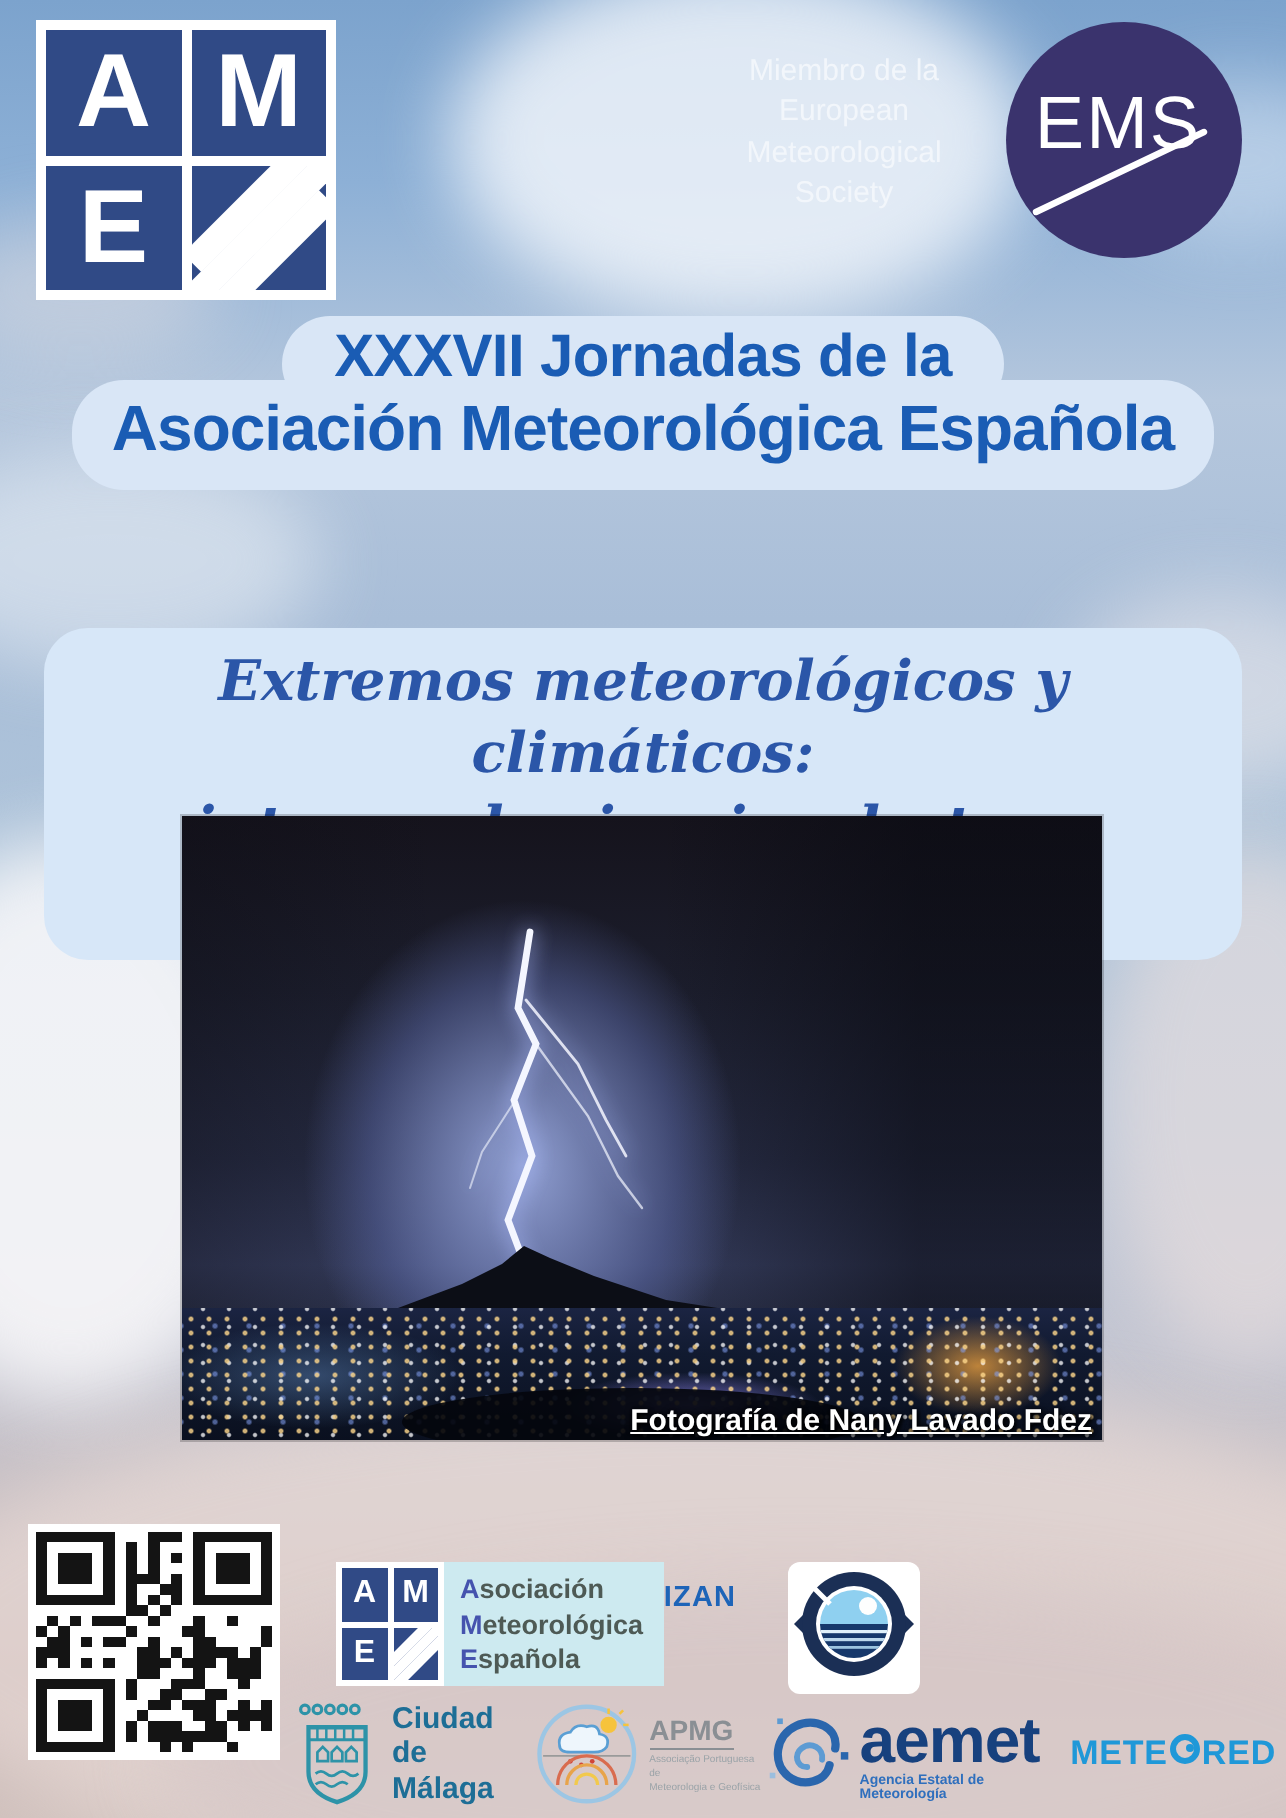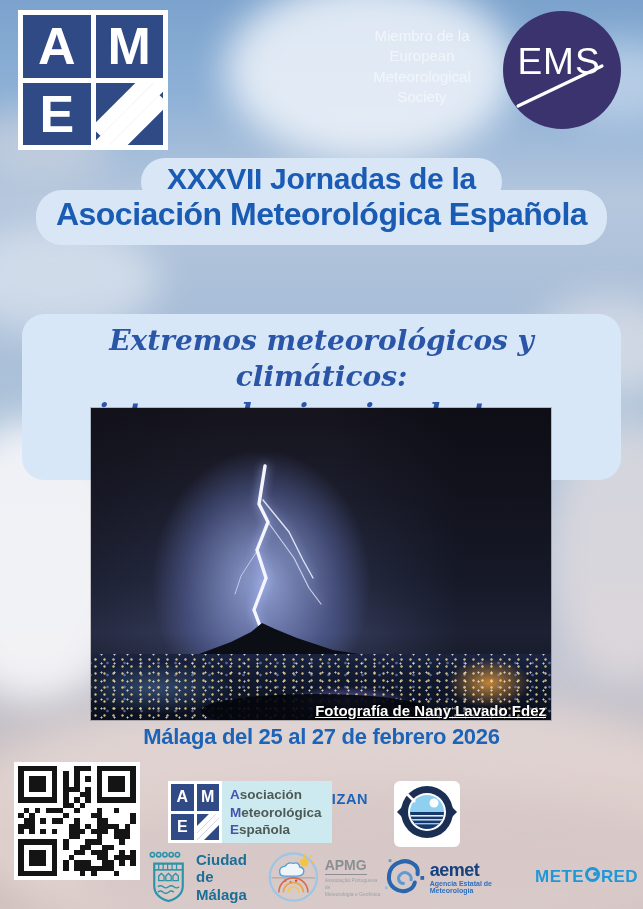--- a/index.html
+++ b/index.html
@@ -94,21 +94,21 @@
   
   .colab-row{position:absolute;left:148px;top:846px;width:490px;height:62px;display:flex;
     align-items:center;justify-content:space-between;}
   .colab-item{display:flex;align-items:center;}
   .malaga-text{margin-left:7px;font-size:15px;font-weight:bold;color:#1d6e96;line-height:1.15;}
   .apmg-text{margin-left:5px;display:flex;flex-direction:column;}
   .apmg-name{font-size:14px;font-weight:bold;color:#8a8f94;border-bottom:1.5px solid #8a8f94;
     padding-bottom:1px;width:max-content;}
   .apmg-sub{font-size:5px;color:#9aa3a8;line-height:1.4;margin-top:2px;}
   .aemet-text{margin-left:4px;display:flex;flex-direction:column;}
-  .aemet-name{font-size:18px;font-weight:bold;color:#17417e;letter-spacing:-.5px;line-height:1;}
+  .aemet-name{font-size:32px;font-weight:bold;color:#17417e;letter-spacing:-.5px;line-height:1;}
   .aemet-sub{font-size:7px;color:#2f6fbd;font-weight:bold;margin-top:1px;}
   .meteored{font-size:17px;font-weight:900;color:#1f98d8;letter-spacing:.4px;display:flex;
     align-items:flex-start;}
   .o-icon{width:15px;height:15px;border:3.5px solid #1f98d8;border-radius:50%;box-sizing:border-box;
     display:inline-block;margin:0 1px;position:relative;}
   .o-icon::after{content:'';position:absolute;width:4px;height:4px;border-radius:50%;
     background:#1f98d8;right:0;top:2px;}
 </style>
 </head>
 <body>
@@ -178,21 +178,20 @@
     <div class="ph-city">
       <div class="glow g-harbor"></div>
       <div class="glow g-cath"></div>
       <div class="glow g-center"></div>
       <div class="lights"></div>
       <div class="park"></div>
     </div>
     <figcaption class="ph-caption">Fotografía de Nany Lavado Fdez</figcaption>
   </figure>
 
-  <div class="date">Málaga del 25 al 27 de febrero 2026</div>
 
   <div class="section-label lab-org">ORGANIZAN</div>
 
   <div class="qr">
     <svg viewBox="0 0 21 21" preserveAspectRatio="none" shape-rendering="crispEdges" fill="#141414">
         <rect x="0" y="0" width="1" height="1"></rect>
         <rect x="1" y="0" width="1" height="1"></rect>
         <rect x="2" y="0" width="1" height="1"></rect>
         <rect x="3" y="0" width="1" height="1"></rect>
         <rect x="4" y="0" width="1" height="1"></rect>

